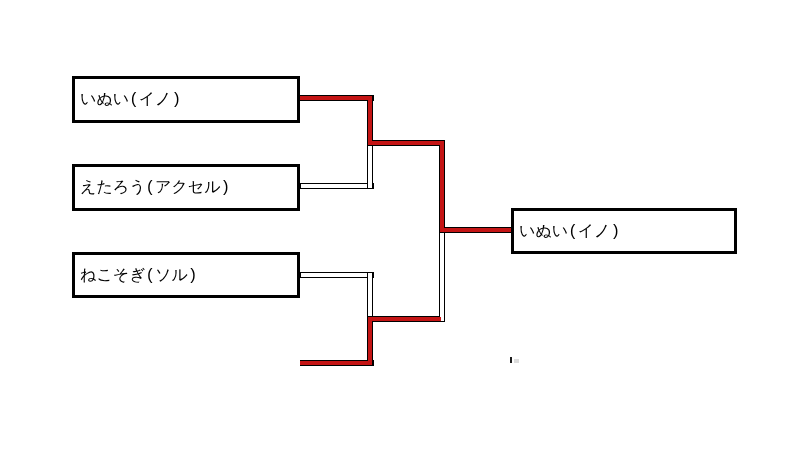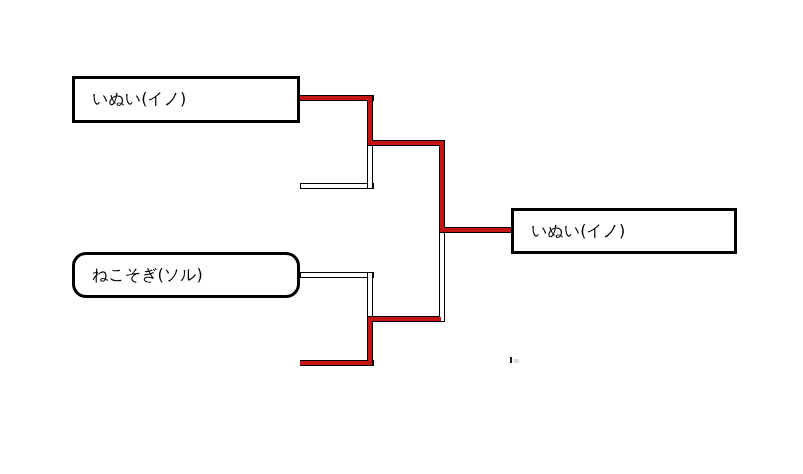--- a/index.html
+++ b/index.html
@@ -12,30 +12,31 @@
     font-family: "DejaVu Sans", "Liberation Sans", sans-serif;
   }
   
   .pbox {
     position: absolute;
     box-sizing: border-box;
     background: #ffffff;
     border: 3px solid #000000;
     display: flex;
     align-items: center;
-    padding-left: 17px;
+    padding-left: 5px;
     font-size: 16px;
     color: #000000;
     z-index: 3;
     white-space: nowrap;
     overflow: hidden;
+    font-family: Liberation Mono, monospace;
   }
   #box-p1 { left: 72px;  top: 76px;  width: 228px; height: 47px; }
   #box-p2 { left: 72px;  top: 164px; width: 228px; height: 47px; }
-  #box-p3 { left: 72px;  top: 252px; width: 228px; height: 46px; border-radius: 14px; }
+  #box-p3 { left: 72px;  top: 252px; width: 228px; height: 46px; }
   #box-p4 { left: 72px;  top: 339px; width: 228px; height: 47px; }
   #box-winner { left: 511px; top: 208px; width: 226px; height: 46px; }
 
   
   .seg-hollow {
     position: absolute;
     box-sizing: border-box;
     background: #ffffff;
     border: 1px solid #000000;
     z-index: 1;
@@ -93,20 +94,23 @@
   <div class="seg-red v" style="left:440px; top:141px; height:91px;"></div>
   <div class="seg-red h" style="left:440px; top:228px; width:71px;"></div>
 
   <div class="seg-red h" style="left:300px; top:361px; width:72px;"></div>
   <div class="seg-red v" style="left:368px; top:318px; height:47px;"></div>
   <div class="seg-red h" style="left:368px; top:317px; width:73px;"></div>
 
   <div class="pbox" id="box-p1">
     <span>いぬい(イノ)</span>
   </div>
+  <div class="pbox" id="box-p2">
+    <span>えたろう(アクセル)</span>
+  </div>
   <div class="pbox" id="box-p3">
     <span>ねこそぎ(ソル)</span>
   </div>
 
   <div class="pbox" id="box-winner">
     <span>いぬい(イノ)</span>
   </div>
 
   <div id="stray-tick"></div>
   <div id="stray-smudge"></div>

